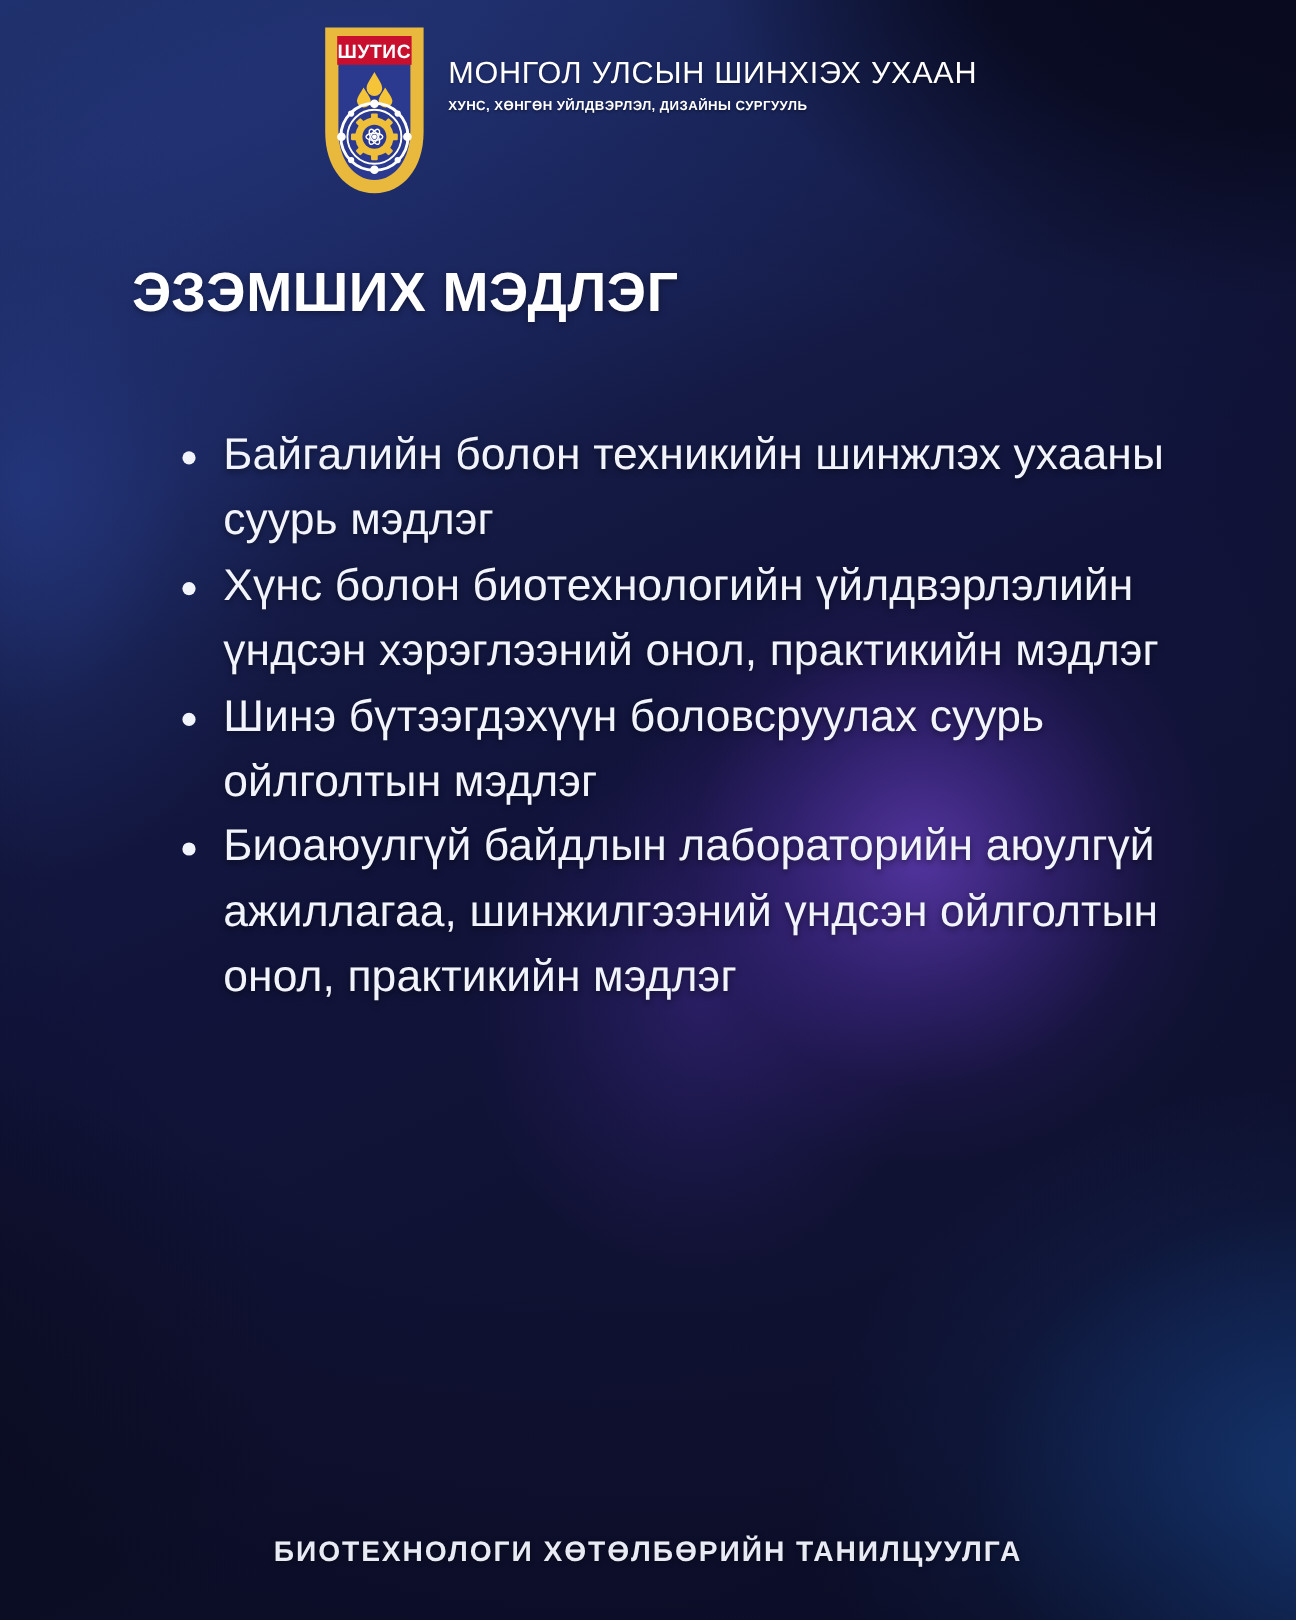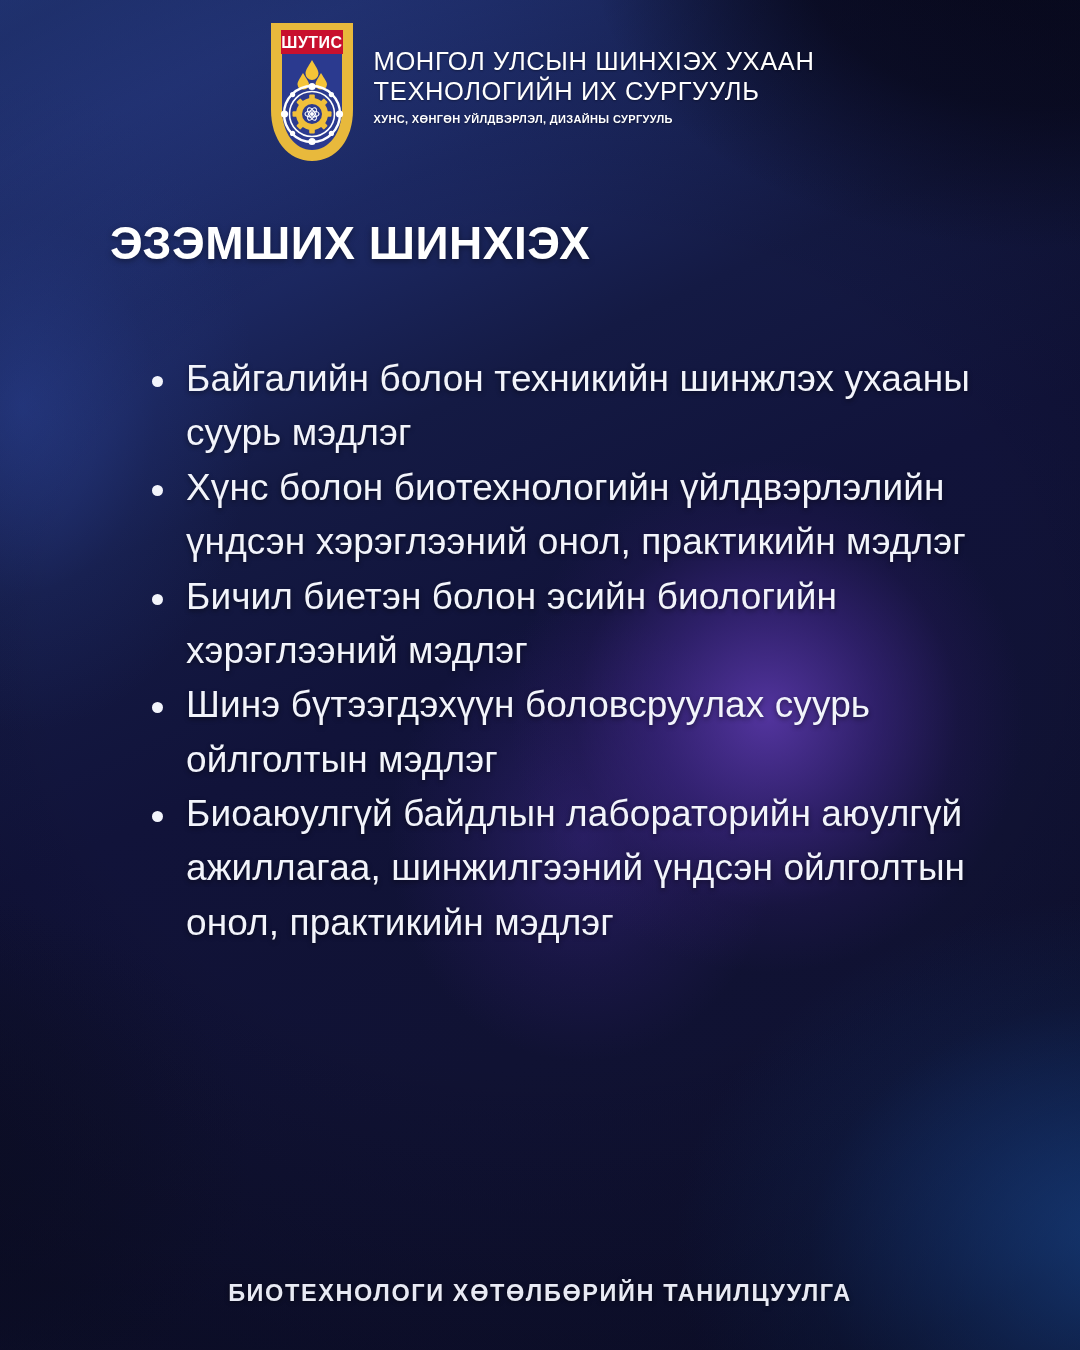--- a/index.html
+++ b/index.html
@@ -227,43 +227,38 @@
           <ellipse cx="46" cy="96" rx="7" ry="3" transform="rotate(0 46 96)"></ellipse>
           <ellipse cx="46" cy="96" rx="7" ry="3" transform="rotate(60 46 96)"></ellipse>
           <ellipse cx="46" cy="96" rx="7" ry="3" transform="rotate(120 46 96)"></ellipse>
         </g>
         <circle cx="46" cy="96" r="2" fill="#ffffff"></circle>
       </svg>
     </div>
 
     <div class="header-text">
       <div class="uni-line">МОНГОЛ УЛСЫН ШИНХIЭХ УХААН</div>
-      <div class="uni-line">ТЕХНОЛОГИЙН ИХ СУРГУУЛЬ</div>
       <div class="school-line">ХУНС, ХӨНГӨН УЙЛДВЭРЛЭЛ, ДИЗАЙНЫ СУРГУУЛЬ</div>
     </div>
 
   </div>
 
-  <div class="title">ЭЗЭМШИХ ШИНХIЭХ</div>
+  <div class="title">ЭЗЭМШИХ МЭДЛЭГ</div>
 
   <ul class="bullet-list">
     <li class="bullet-item">
       <span class="bullet-dot"></span>
       <span>Байгалийн болон техникийн шинжлэх ухааны суурь мэдлэг</span>
     </li>
     <li class="bullet-item">
       <span class="bullet-dot"></span>
       <span>Хүнс болон биотехнологийн үйлдвэрлэлийн үндсэн хэрэглээний онол, практикийн мэдлэг</span>
     </li>
     <li class="bullet-item">
       <span class="bullet-dot"></span>
-      <span>Бичил биетэн болон эсийн биологийн хэрэглээний мэдлэг</span>
-    </li>
-    <li class="bullet-item">
-      <span class="bullet-dot"></span>
       <span>Шинэ бүтээгдэхүүн боловсруулах суурь ойлголтын мэдлэг</span>
     </li>
     <li class="bullet-item">
       <span class="bullet-dot"></span>
       <span>Биоаюулгүй байдлын лабораторийн аюулгүй ажиллагаа, шинжилгээний үндсэн ойлголтын онол, практикийн мэдлэг</span>
     </li>
   </ul>
 
   <div class="footer">БИОТЕХНОЛОГИ ХӨТӨЛБӨРИЙН ТАНИЛЦУУЛГА</div>
 

